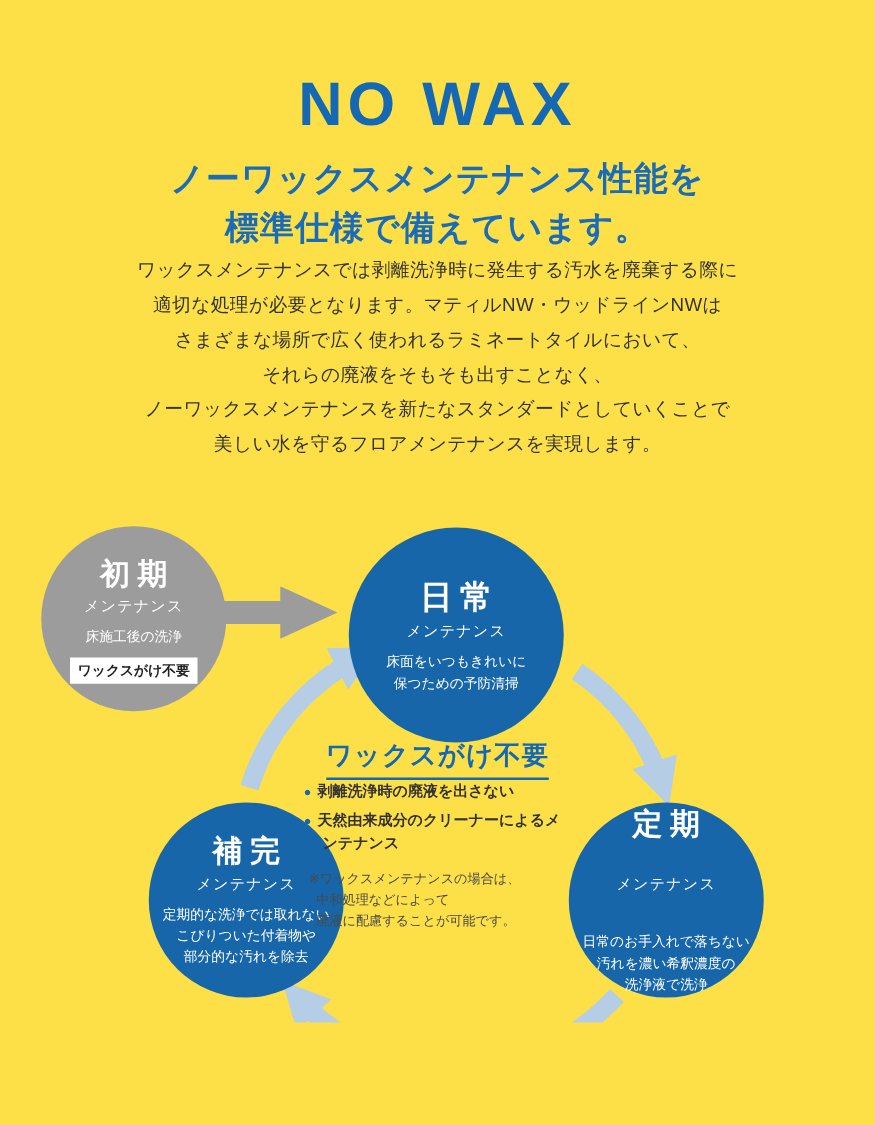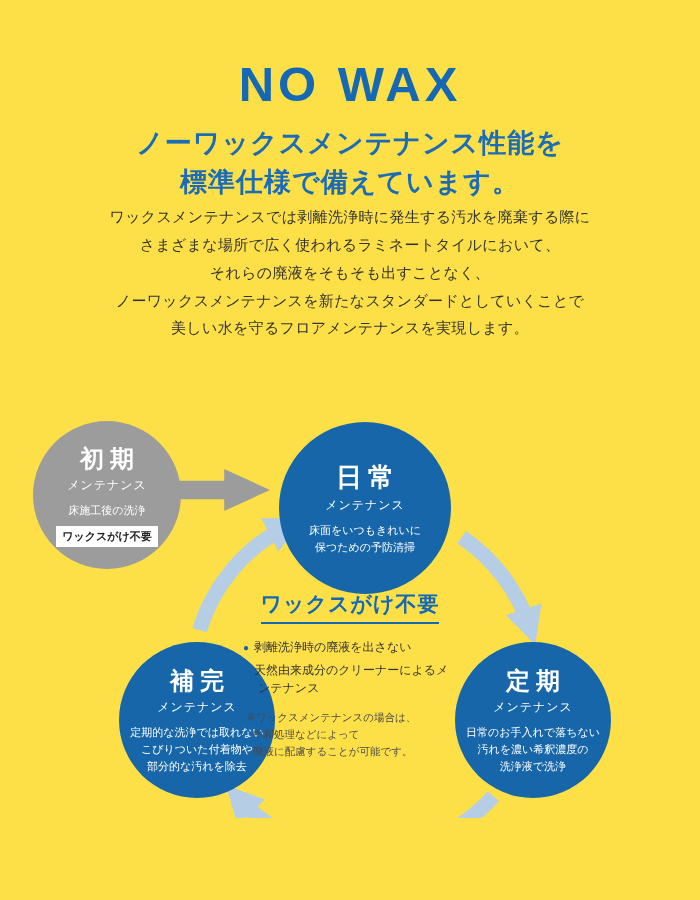--- a/index.html
+++ b/index.html
@@ -32,39 +32,39 @@
     clip-path:polygon(0 28%, 56% 28%, 56% 0, 100% 50%, 56% 100%, 56% 72%, 0 72%);
   }
   .circle {
     position:absolute; border-radius:50%; z-index:3; color:#fff;
     display:flex; flex-direction:column; align-items:center; justify-content:center;
     text-align:center;
   }
   .circle-gray  { left:33px;  top:3px;   width:148px; height:148px; background:#9c9c9c; }
   .circle-daily { left:279px; top:4px;   width:172px; height:172px; background:#1766a9; }
   .circle-supp  { left:119px; top:224px; width:156px; height:156px; background:#1766a9; }
-  .circle-peri  { left:455px; top:224px; width:156px; height:156px; background:#1766a9; }
+  .circle-peri  { left:455px; top:224px; width:156px; height:156px; background:#1766a9;gap:22px; }
   .c-title { font-size:24px; font-weight:bold; letter-spacing:6px; text-indent:6px; }
   .circle-daily .c-title { font-size:26px; }
   .c-sub   { font-size:12px; letter-spacing:1px; margin-top:2px; }
   .c-desc  { font-size:11px; line-height:1.55; margin-top:8px; }
   .c-badge {
     margin-top:6px; background:#ffffff; color:#222; font-weight:bold;
     font-size:11px; padding:3px 6px; white-space:nowrap;
   }
   
   .center-block {
     position:absolute; left:50%; top:172px; transform:translateX(-50%);
     width:250px; z-index:4; display:flex; flex-direction:column; align-items:center;
   }
   .center-heading {
     font-size:21px; font-weight:bold; color:#1568b4; letter-spacing:1px;
     border-bottom:2px solid #1568b4; padding-bottom:4px;
   }
-  .bullets { margin-top:14px; width:214px; list-style:none; }
+  .bullets { margin-top:0; width:214px; list-style:none;font-weight:bold; }
   .bullets li {
     font-size:12px; color:#333; line-height:1.5; margin-bottom:5px;
     padding-left:15px; text-indent:-15px;
   }
   .dot { color:#1766a9; font-size:10px; margin-right:5px; }
   .note { margin-top:7px; width:206px; font-size:10.5px; color:#4a4a4a; line-height:1.6; }
   .note .cont { padding-left:6px; }
 </style>
 </head>
 <body>
@@ -74,20 +74,21 @@
   <div class="header">
     <div class="main-title">NO WAX</div>
     <div class="subtitle">
       <span>ノーワックスメンテナンス性能を</span><br>
       <span>標準仕様で備えています。</span>
     </div>
   </div>
 
   <div class="intro">
     <div>ワックスメンテナンスでは剥離洗浄時に発生する汚水を廃棄する際に</div>
+    <div>適切な処理が必要となります。マティルNW・ウッドラインNWは</div>
     <div>さまざまな場所で広く使われるラミネートタイルにおいて、</div>
     <div>それらの廃液をそもそも出すことなく、</div>
     <div>ノーワックスメンテナンスを新たなスタンダードとしていくことで</div>
     <div>美しい水を守るフロアメンテナンスを実現します。</div>
   </div>
 
   <div class="diagram">
 
     <svg class="arcs" width="700" height="400" viewBox="0 0 700 400">
       <defs>

